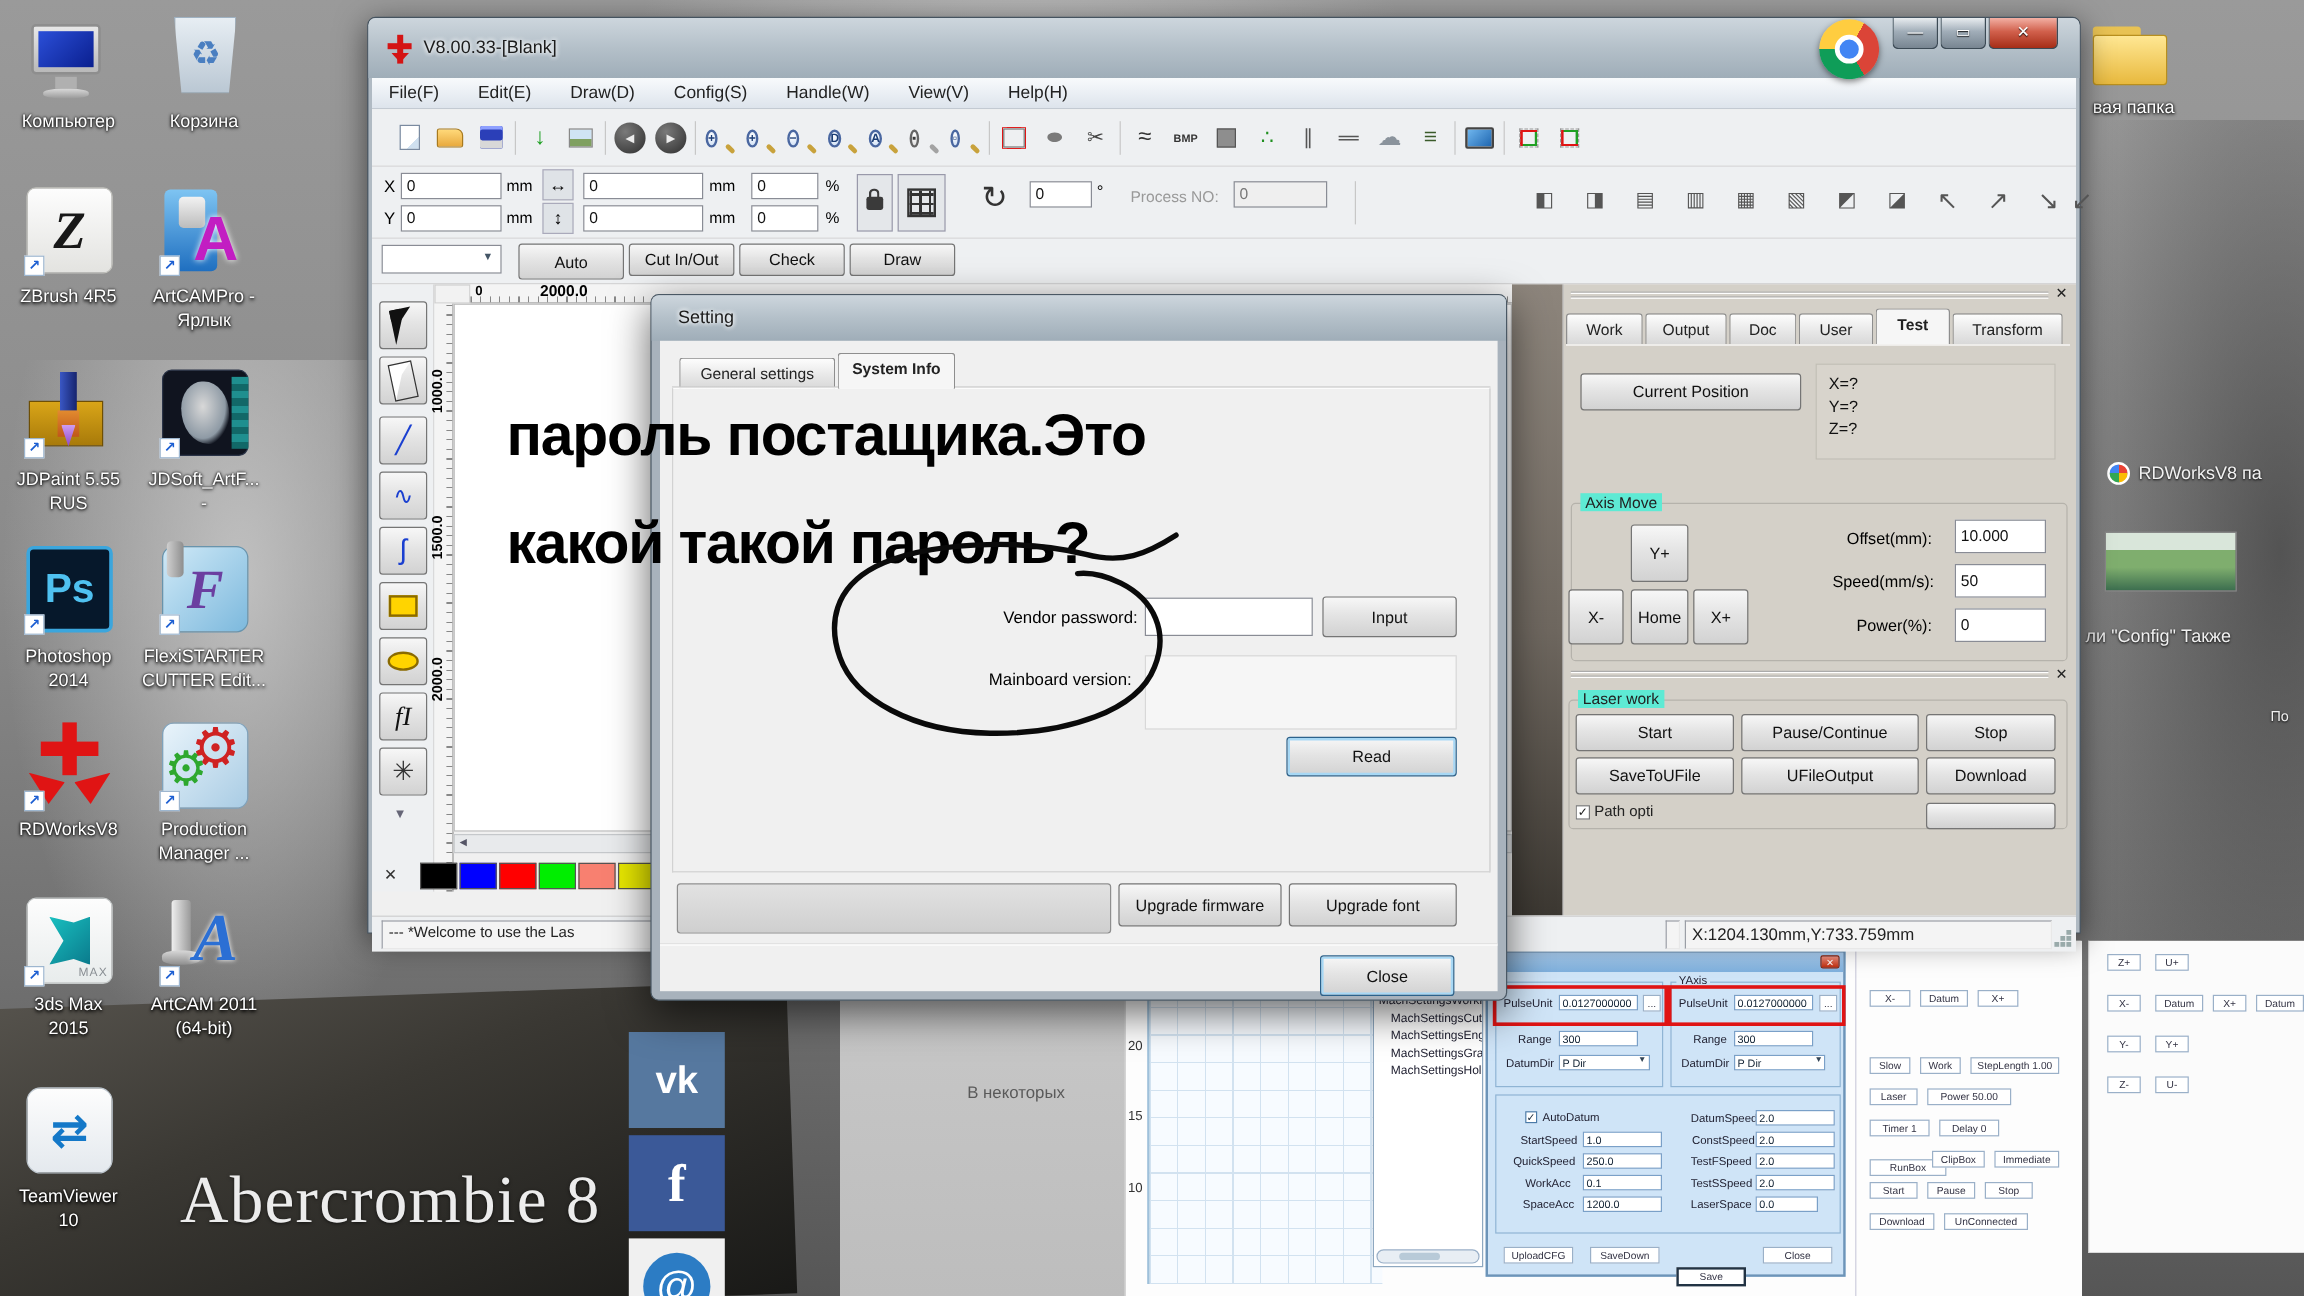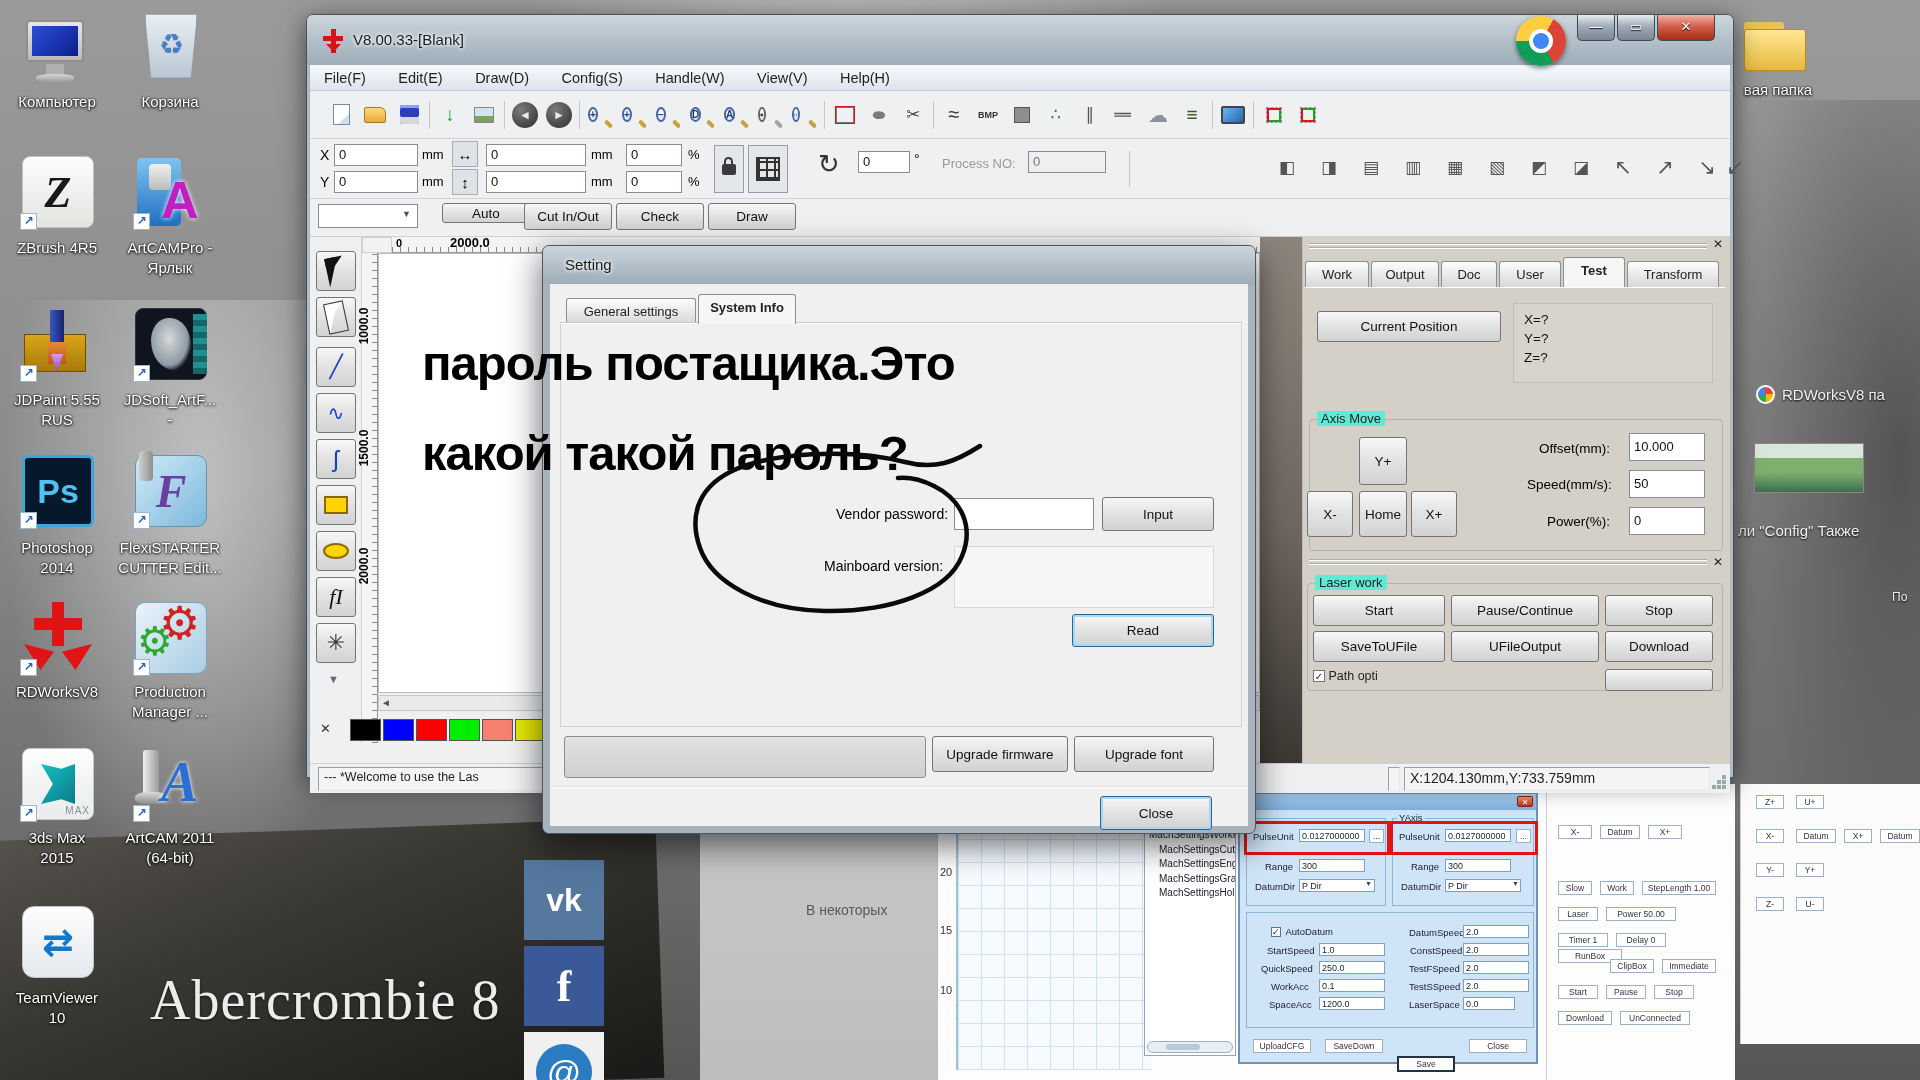--- a/index.html
+++ b/index.html
@@ -313,21 +313,21 @@
       <div class="abs tinybtn" style="left:10px;top:40px;width:34px;">X-</div>
       <div class="abs tinybtn" style="left:52px;top:40px;width:40px;">Datum</div>
       <div class="abs tinybtn" style="left:100px;top:40px;width:34px;">X+</div>
       <div class="abs tinybtn" style="left:10px;top:96px;width:34px;">Slow</div>
       <div class="abs tinybtn" style="left:52px;top:96px;width:34px;">Work</div>
       <div class="abs tinybtn" style="left:94px;top:96px;width:74px;">StepLength 1.00</div>
       <div class="abs tinybtn" style="left:10px;top:122px;width:40px;">Laser</div>
       <div class="abs tinybtn" style="left:58px;top:122px;width:70px;">Power 50.00</div>
       <div class="abs tinybtn" style="left:10px;top:148px;width:50px;">Timer 1</div>
       <div class="abs tinybtn" style="left:68px;top:148px;width:50px;">Delay 0</div>
-      <div class="abs tinybtn" style="left:10px;top:164px;width:64px;">RunBox</div>
+      <div class="abs tinybtn" style="left:10px;top:181px;width:64px;">RunBox</div>
       <div class="abs tinybtn" style="left:62px;top:174px;width:44px;">ClipBox</div>
       <div class="abs tinybtn" style="left:114px;top:174px;width:54px;">Immediate</div>
       <div class="abs tinybtn" style="left:10px;top:200px;width:40px;">Start</div>
       <div class="abs tinybtn" style="left:58px;top:200px;width:40px;">Pause</div>
       <div class="abs tinybtn" style="left:106px;top:200px;width:40px;">Stop</div>
       <div class="abs tinybtn" style="left:10px;top:226px;width:54px;">Download</div>
       <div class="abs tinybtn" style="left:72px;top:226px;width:70px;">UnConnected</div>
     </div>
   </div>
 
@@ -485,21 +485,21 @@
         <span class="abs tbtn" style="left:1254px;top:12px;">◪</span>
         <span class="abs tbtn" style="left:1296px;top:12px;font-size:21px;">↖</span>
         <span class="abs tbtn" style="left:1338px;top:12px;font-size:21px;">↗</span>
         <span class="abs tbtn" style="left:1380px;top:12px;font-size:21px;">↘</span>
         <span class="abs tbtn" style="left:1408px;top:12px;font-size:21px;">↙</span>
       </div>
 
       <div class="abs" style="left:0;top:134px;right:0;height:38px;background:#eef0f2;border-bottom:1px solid #cfcfcf;">
         <div class="abs inp" style="left:8px;top:5px;width:100px;height:24px;"></div>
         <div class="abs" style="left:92px;top:10px;font-size:9px;color:#456;">▼</div>
-        <div class="abs btn" style="left:132px;top:4px;width:88px;height:20px;">Auto</div>
+        <div class="abs btn" style="left:122px;top:4px;width:88px;height:30px;">Auto</div>
         <div class="abs btn" style="left:214px;top:4px;width:88px;height:27px;">Cut In/Out</div>
         <div class="abs btn" style="left:306px;top:4px;width:88px;height:27px;">Check</div>
         <div class="abs btn" style="left:398px;top:4px;width:88px;height:27px;">Draw</div>
       </div>
 
       <div class="abs" style="left:0;top:172px;width:52px;bottom:34px;background:#eef0f2;border-right:1px solid #d4d4d4;">
         <div class="abs btn" style="left:6px;top:14px;width:40px;height:40px;">
             <span style="width:0;height:0;border-left:9px solid #111;border-right:9px solid transparent;border-bottom:20px solid transparent;border-top:9px solid #111;transform:rotate(-12deg);"></span>
           </div>
         <div class="abs btn" style="left:6px;top:60px;width:40px;height:40px;">

